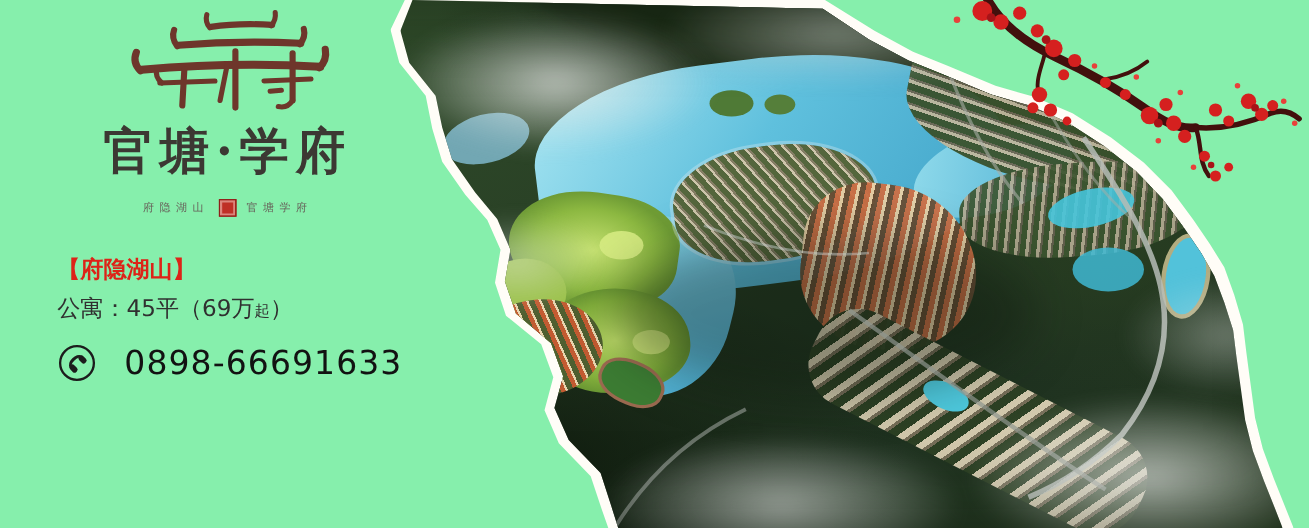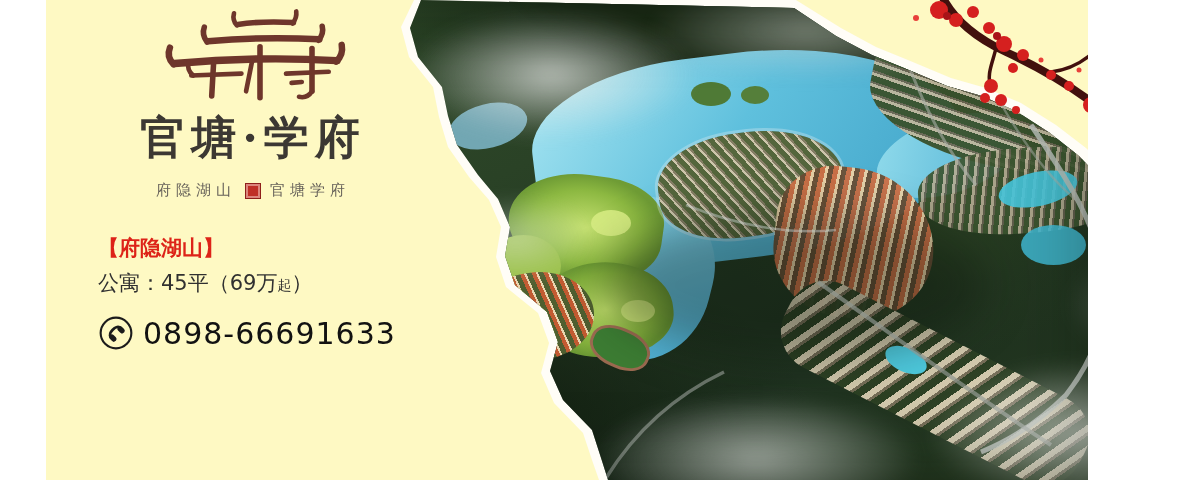--- a/index.html
+++ b/index.html
@@ -1,40 +1,40 @@
 <!DOCTYPE html>
 <html><head>
 <meta charset="utf-8">
 <style>
   html,body{margin:0;padding:0;background:#ffffff;}
   .banner{
-    position:relative;width:1042px;height:480px;overflow:hidden;
-    background:#fef9c3;font-family:"DejaVu Sans","Liberation Sans",sans-serif;margin-left:46px;
+    position:relative;width:1190px;height:480px;overflow:hidden;
+    background:#86efac;font-family:"DejaVu Sans","Liberation Sans",sans-serif;
   }
   
   .left-panel{position:absolute;left:52px;top:0;width:370px;z-index:6;}
   .brand{width:310px;text-align:center;margin-top:8px;}
   .logo-svg{display:block;margin:0 auto;}
   .title{
     margin:4px 0 0 0;font-family:"DejaVu Serif","Liberation Serif",serif;
     font-size:45px;font-weight:700;color:#3c3833;letter-spacing:6px;white-space:nowrap;
   }
   .subtitle{
     margin-top:13px;display:flex;justify-content:center;align-items:center;gap:9px;
-    font-size:15px;color:#67625a;letter-spacing:5px;font-weight:500;
+    font-size:10px;color:#67625a;letter-spacing:5px;font-weight:500;
   }
   .seal{
     width:14px;height:14px;background:#bf3026;border:1px solid #8e1f1a;flex:0 0 auto;
     box-shadow:inset 0 0 0 2px rgba(255,240,230,.45);
   }
   .offers{margin-top:34px;font-size:21px;color:#303030;}
   .offers p{margin:7px 0;white-space:nowrap;}
   .offers .red{color:#dd2318;font-weight:700;}
   .qi{font-size:14px;}
-  .phone-row{margin-top:18px;display:flex;align-items:center;gap:9px;}
+  .phone-row{margin-top:18px;display:flex;align-items:center;gap:25px;}
   .phone-number{font-size:30px;font-weight:500;color:#121212;letter-spacing:1px;}
   
   .tear{
     position:absolute;inset:0;background:#fffdf7;z-index:2;
     clip-path:polygon(368px 0,750px 0,795px 28px,830px 47px,862px 60px,905px 78px,940px 88px,975px 103px,1010px 125px,1040px 148px,1065px 173px,1085px 200px,1100px 222px,1113px 243px,1122px 268px,1130px 295px,1133px 320px,1137px 350px,1141px 380px,1148px 408px,1158px 435px,1168px 460px,1176px 480px,553px 480px,547px 463px,537px 433px,508px 403px,495px 373px,503px 343px,492px 313px,460px 287px,450px 257px,455px 227px,443px 200px,423px 177px,402px 147px,393px 117px,387px 87px,363px 57px,355px 27px);
     filter:drop-shadow(0 3px 6px rgba(104,92,74,.45));
   }
   .photo{
     position:absolute;inset:0;z-index:3;
     clip-path:polygon(375px 0,748px 8px,790px 36px,826px 55px,858px 68px,901px 86px,936px 96px,970px 111px,1004px 133px,1033px 156px,1057px 181px,1077px 208px,1092px 230px,1104px 251px,1113px 275px,1121px 300px,1124px 324px,1128px 353px,1132px 382px,1139px 410px,1149px 437px,1159px 462px,1166px 480px,562px 480px,556px 461px,546px 430px,517px 400px,504px 371px,512px 342px,501px 312px,469px 285px,459px 256px,464px 227px,452px 199px,432px 175px,411px 145px,402px 116px,396px 87px,372px 57px,364px 28px);

